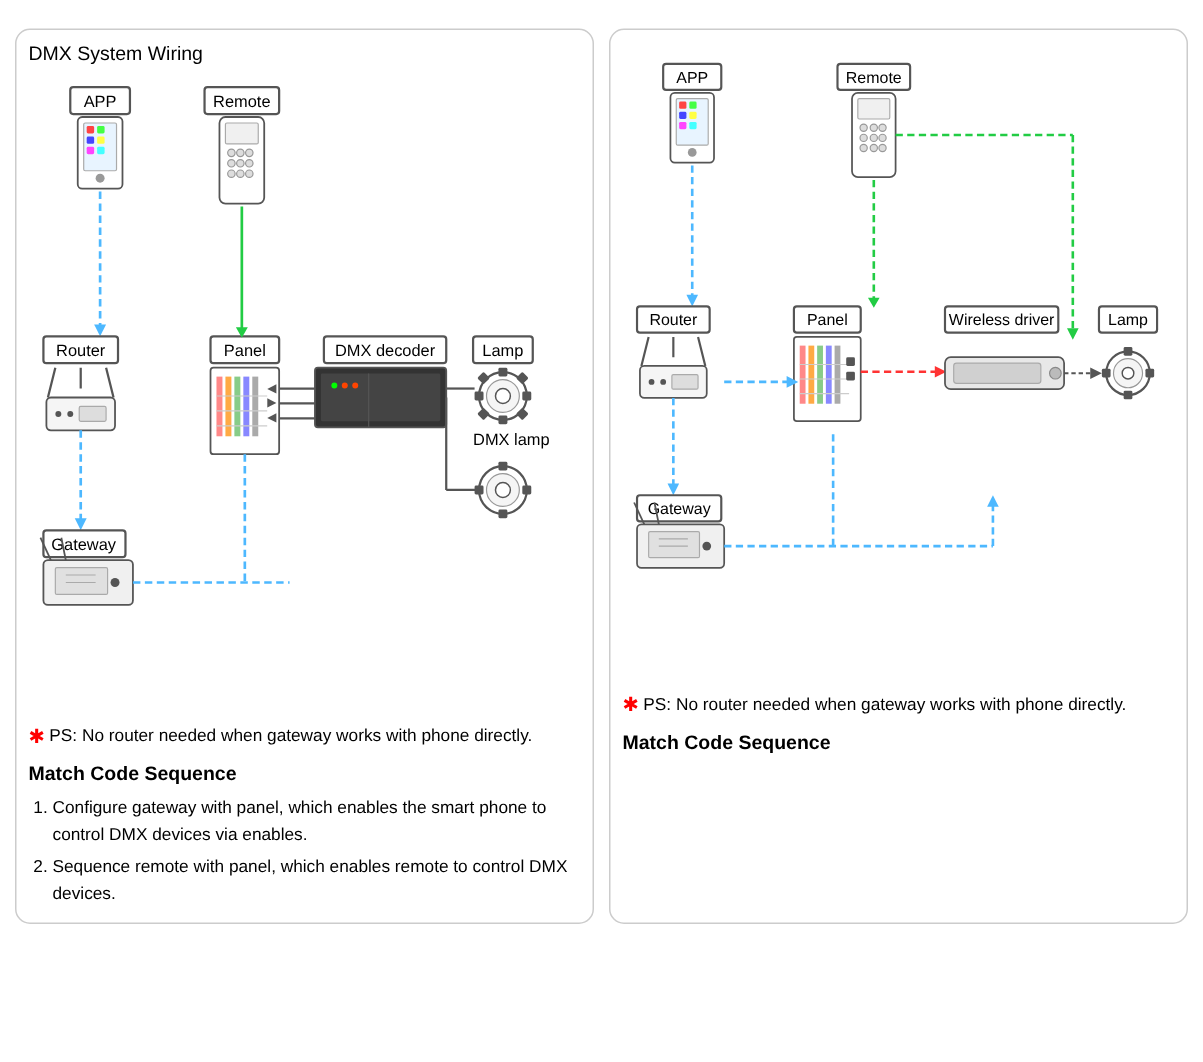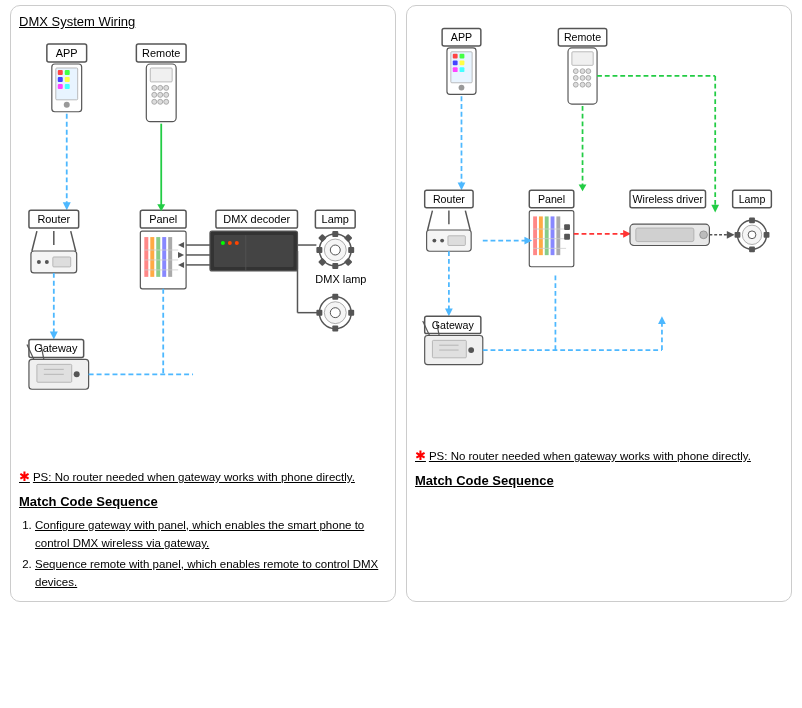--- a/index.html
+++ b/index.html
@@ -7,23 +7,22 @@
       font-family: Arial, sans-serif;
       font-size: 13px;
       background: #fff;
       width: 802px;
       height: 708px;
       overflow: hidden;
     }
     .main-container {
       display: flex;
       gap: 10px;
-      padding: 5px 10px 8px 10px;
+      padding: 19px 10px 8px 10px;
       width: 802px;
-      text-decoration: underline;
     }
     .panel {
       border: 1.5px solid #ccc;
       border-radius: 10px;
       padding: 8px;
       flex: 1;
       position: relative;
     }
     .panel-title {
       font-size: 13px;
@@ -219,21 +218,21 @@
       </svg>
     </div>
 
     <div class="bottom-text">
       <div class="ps-line">
         <span class="ps-star">✱</span>
         <span>PS: No router needed when gateway works with phone directly.</span>
       </div>
       <div class="match-title">Match Code Sequence</div>
       <ol class="seq-list">
-        <li>Configure gateway with panel, which enables the smart phone to control DMX wireless via gateway.</li>
+        <li>Configure gateway with panel, which enables the smart phone to control DMX devices via enables.</li>
         <li>Sequence remote with panel, which enables remote to control DMX devices.</li>
       </ol>
     </div>
   </div>
 
   <div class="panel">
     <div class="diagram">
       <svg class="diagram-svg" viewBox="0 0 380 430" xmlns="http://www.w3.org/2000/svg">
 
         <rect x="28" y="8" width="40" height="18" fill="white" stroke="#555" stroke-width="1.5" rx="2"></rect>

